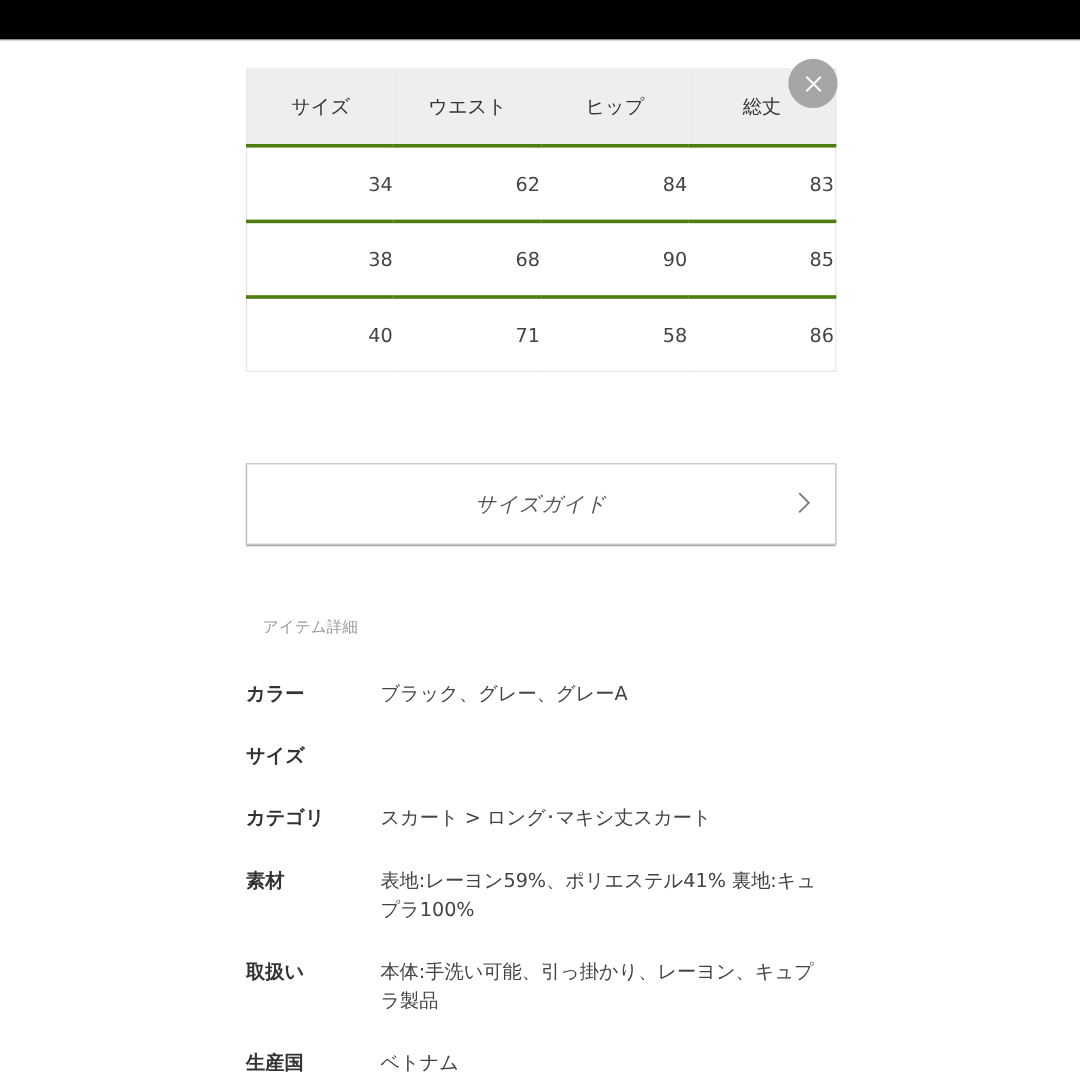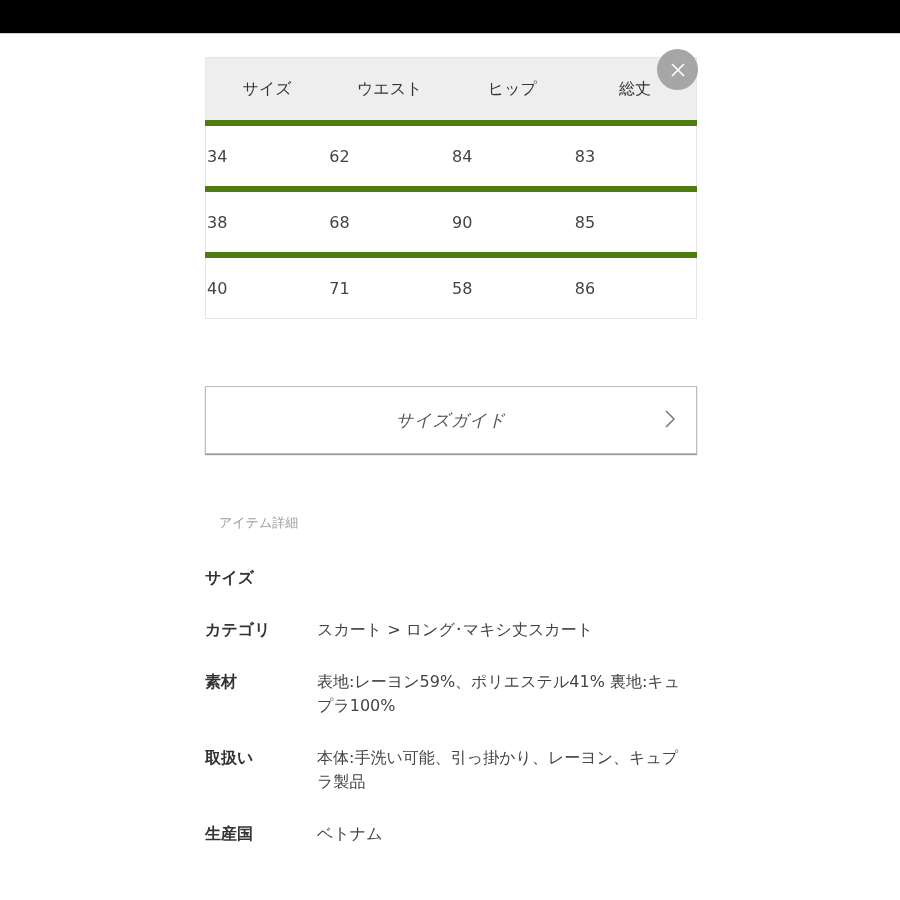--- a/index.html
+++ b/index.html
@@ -4,22 +4,22 @@
 <style>
   html, body { margin:0; padding:0; }
   body { width:900px; height:900px; background:#ffffff; position:relative; overflow:hidden;
          font-family:"DejaVu Sans","Liberation Sans",sans-serif; color:#333; }
   .topbar { position:absolute; left:0; top:0; width:900px; height:33px; background:#000; }
   .topline { position:absolute; left:0; top:33px; width:900px; height:1px; background:#ccc; }
   .size-table { position:absolute; left:205px; top:57px; width:492px; border-collapse:collapse;
                 table-layout:fixed; border:1px solid #e6e6e6; }
   .size-table th { background:#eeeeee; height:60px; font-weight:normal; font-size:16px; color:#333;
                    text-align:center; }
-  .size-table td { height:58px; font-size:16px; color:#444; text-align:left;
-                   border-top:6px solid #4d7c0f; background:#fff; }
+  .size-table td { height:58px; font-size:16px; color:#444; text-align:right;
+                   border-top:3px solid #4d7c0f; background:#fff; }
   .close-btn { position:absolute; left:657px; top:49px; width:41px; height:41px; border-radius:50%;
                background:#a6a6a6; display:flex; align-items:center; justify-content:center; cursor:pointer; }
   .size-guide { position:absolute; left:205px; top:386px; width:490px; height:66px;
                 border:1px solid #bdbdbd; box-shadow:0 1px 1px #999; background:#fff;
                 display:flex; align-items:center; justify-content:center; cursor:pointer; }
   .size-guide .label { font-size:17px; color:#555; letter-spacing:1px;font-style:italic; }
   .size-guide .chev { position:absolute; right:20px; top:22px; }
   .section-title { position:absolute; left:219px; top:514px; font-size:13px; color:#999; }
   .details { position:absolute; left:205px; top:566px; width:495px; }
   .detail-row { display:flex; margin-bottom:28px; font-size:16px; line-height:24px; }
@@ -73,20 +73,24 @@
   <span class="label">サイズガイド</span>
   <svg class="chev" width="12" height="20" viewBox="0 0 12 20">
     <path d="M2 2 L10 10 L2 18" stroke="#777" stroke-width="1.5" fill="none"></path>
   </svg>
 </div>
 
 <div class="section-title">アイテム詳細</div>
 
 <div class="details">
   <div class="detail-row">
+    <div class="k">カラー</div>
+    <div class="v">ブラック、グレー、グレーA</div>
+  </div>
+  <div class="detail-row">
     <div class="k">サイズ</div>
   </div>
   <div class="detail-row">
     <div class="k">カテゴリ</div>
     <div class="v">スカート &gt; ロング･マキシ丈スカート</div>
   </div>
   <div class="detail-row">
     <div class="k">素材</div>
     <div class="v">表地:レーヨン59%、ポリエステル41% 裏地:キュプラ100%</div>
   </div>

